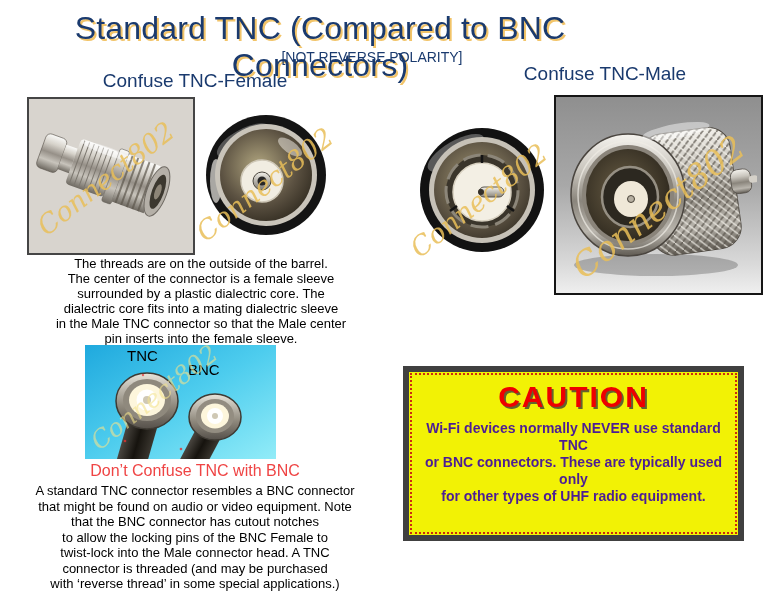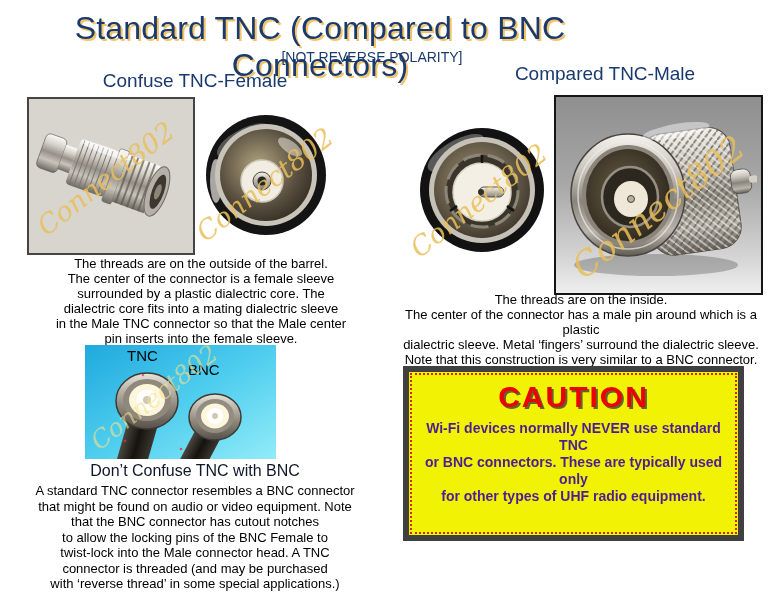--- a/index.html
+++ b/index.html
@@ -39,21 +39,21 @@
   .wm-d{left:8px;top:158px;font-size:34px;}
   .wm-e{left:0px;top:88px;font-size:25px;color:rgba(243,226,140,0.6);}
 
   .body-text{
     position:absolute;font-size:13px;line-height:15px;color:#000;
     text-align:center;white-space:pre-line;
   }
   .desc-female{left:14px;top:256px;width:374px;}
   .desc-male{left:386px;top:292px;width:390px;}
   .compare-heading{position:absolute;left:8px;top:462px;width:374px;
-    font-size:16px;color:#0f172a;text-align:center;}
+    font-size:16px;color:#ef4444;text-align:center;}
   .desc-compare{left:8px;top:483px;width:374px;line-height:15.5px;}
 
   .photo-label{position:absolute;font-size:15px;color:#000;}
   .label-tnc{left:42px;top:2px;}
   .label-bnc{left:103px;top:16px;}
 
   .caution-box{
     position:absolute;left:403px;top:366px;width:341px;height:175px;
     background:#f2f205;border:6px solid #404040;box-sizing:border-box;
   }
@@ -71,21 +71,21 @@
 </style>
 </head>
 <body>
 
 <div class="page">
 
   <div class="page-title">Standard TNC (Compared to BNC Connectors)</div>
   <div class="page-subtitle">[NOT REVERSE POLARITY]</div>
 
   <div class="sec-heading h-female">Confuse TNC-Female</div>
-  <div class="sec-heading h-male">Compared TNC-Male</div>
+  <div class="sec-heading h-male">Confuse TNC-Male</div>
 
   <div class="photo photo-a">
     <svg width="160" height="150" viewBox="0 0 160 150">
       <defs>
         <linearGradient id="agrad" x1="0" y1="0" x2="0" y2="1">
           <stop offset="0" stop-color="#fafaf8"></stop>
             <stop offset="0.25" stop-color="#d6d2ca"></stop>
           <stop offset="0.5" stop-color="#969088"></stop>
             <stop offset="0.72" stop-color="#c8c4bc"></stop>
           <stop offset="1" stop-color="#6f6a62"></stop>
@@ -214,24 +214,20 @@
     </svg>
     <div class="watermark wm-d">Connect802</div>
   </div>
 
   <div class="body-text desc-female">The threads are on the outside of the barrel.
 The center of the connector is a female sleeve
 surrounded by a plastic dialectric core. The
 dialectric core fits into a mating dialectric sleeve
 in the Male TNC connector so that the Male center
 pin inserts into the female sleeve.</div>
-  <div class="body-text desc-male">The threads are on the inside.
-The center of the connector has a male pin around which is a plastic
-dialectric sleeve. Metal ‘fingers’ surround the dialectric sleeve.
-Note that this construction is very similar to a BNC connector.</div>
 
   <div class="photo photo-e">
     <svg width="191" height="114" viewBox="0 0 191 114">
       <defs>
         <linearGradient id="cyanE" x1="0" y1="0" x2="1" y2="1">
           <stop offset="0" stop-color="#1fa9de"></stop>
             <stop offset="0.5" stop-color="#4ecdee"></stop>
           <stop offset="1" stop-color="#92ecf8"></stop>
         </linearGradient>
         <linearGradient id="stemE" x1="0" y1="0" x2="1" y2="0">

